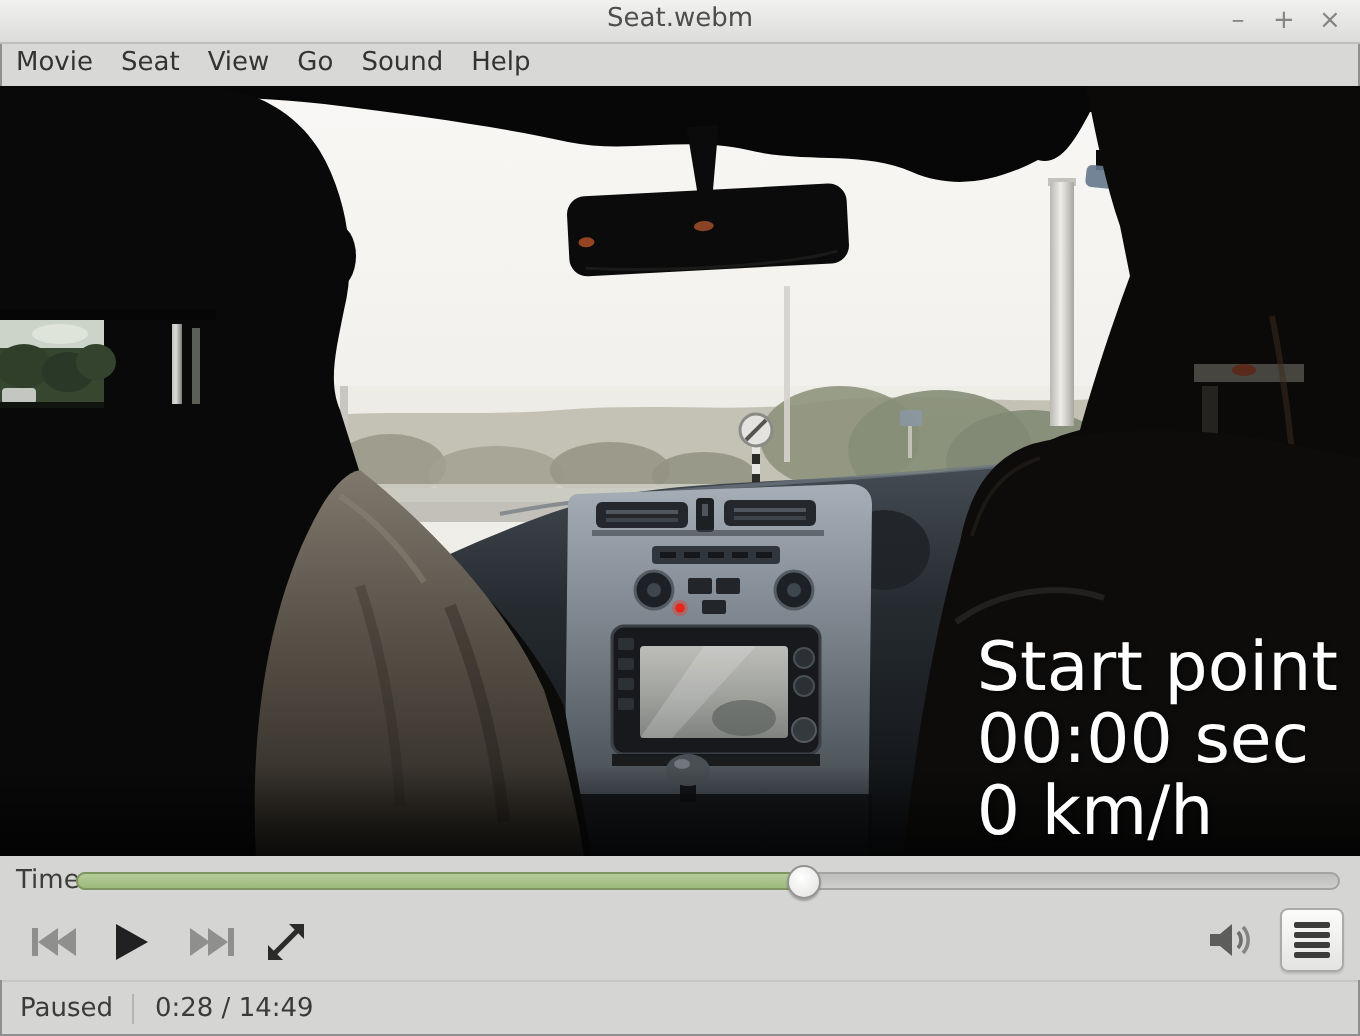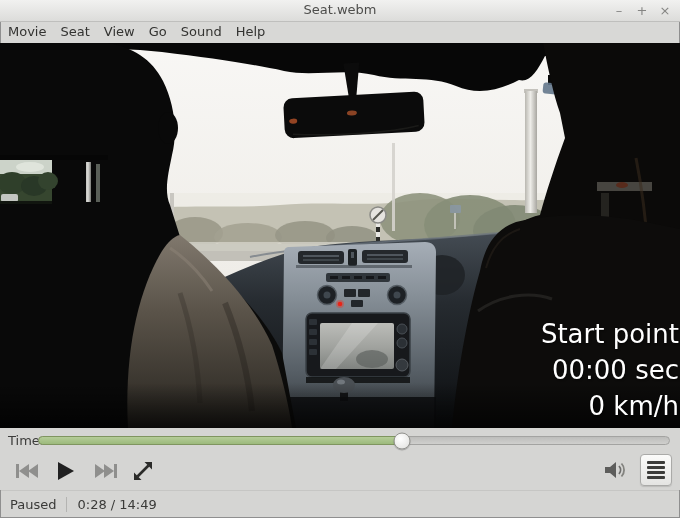--- a/index.html
+++ b/index.html
@@ -23,22 +23,22 @@
   .win-btn{width:14px;text-align:center;font-size:13px;color:#858583;line-height:14px;cursor:default;}
   
   .menubar{
     height:21px;background:#d8d8d6;display:flex;padding-left:1px;
   }
   .menu-item{font-size:13px;color:#333331;padding:2px 7px;}
   
   .video{position:relative;width:680px;height:385px;background:#000;overflow:hidden;}
   .video svg{display:block;}
   .overlay-text{
-    position:absolute;right:1px;top:273px;text-align:right;
-    color:#ffffff;font-size:26px;line-height:36px;
+    position:absolute;right:11px;top:273px;
+    color:#ffffff;font-size:34px;line-height:36px;
     text-shadow:1px 1px 2px rgba(0,0,0,.55);
     white-space:nowrap;
   }
   
   .controlbar{position:relative;height:62px;background:#d5d5d3;}
   .time-label{position:absolute;left:8px;top:5px;font-size:13px;color:#3c3c3a;}
   .slider{position:absolute;left:38px;width:632px;top:8px;height:9px;
     background:linear-gradient(#bdbdbb,#cfcfcd);
     border:1px solid #a3a3a1;border-radius:5px;}
   .slider-fill{position:absolute;left:0;top:0;bottom:0;width:0;

